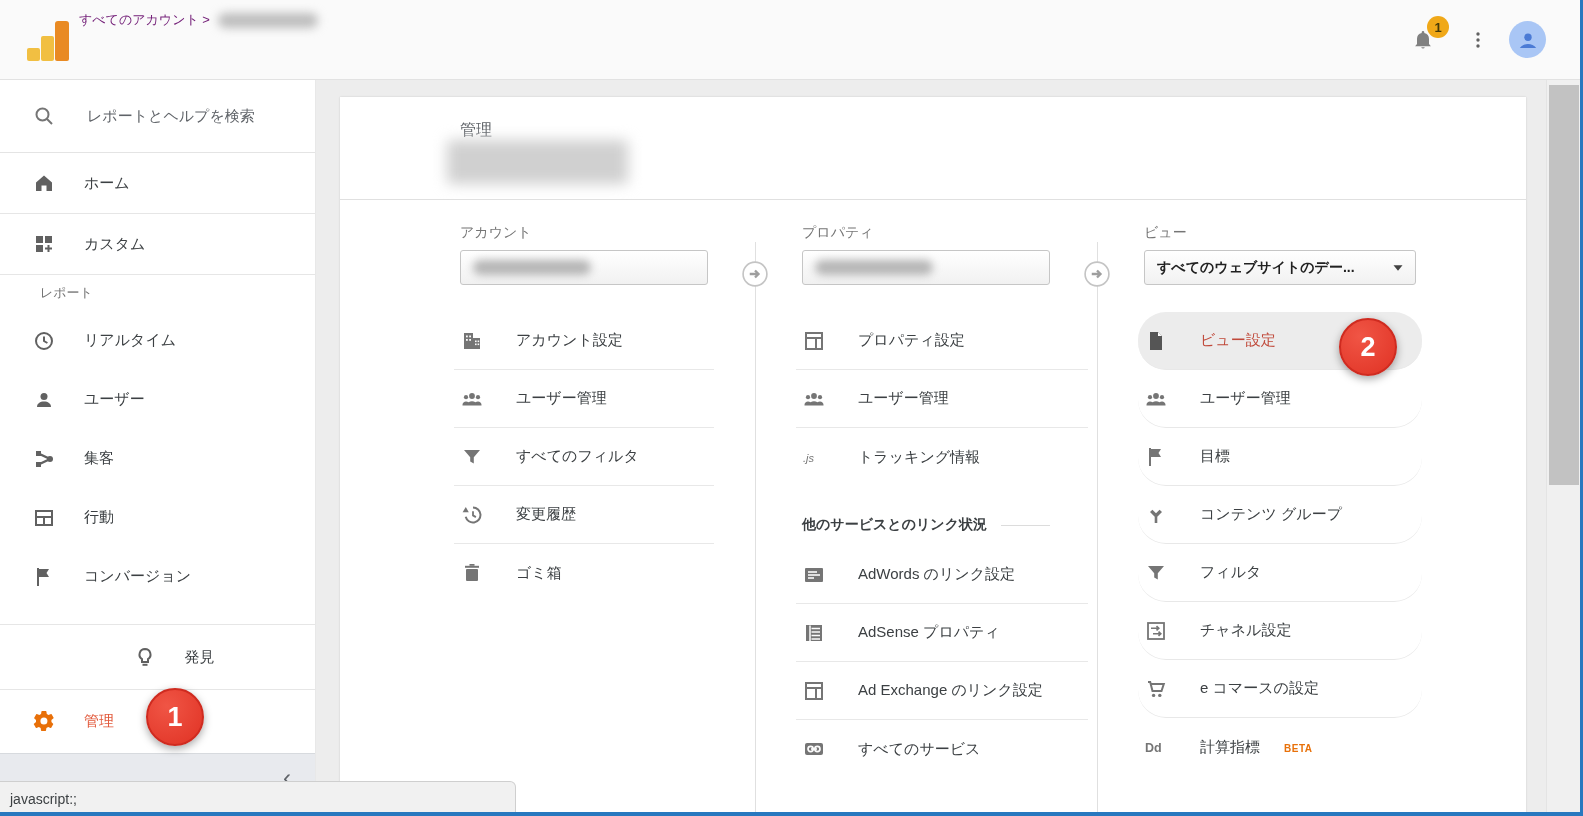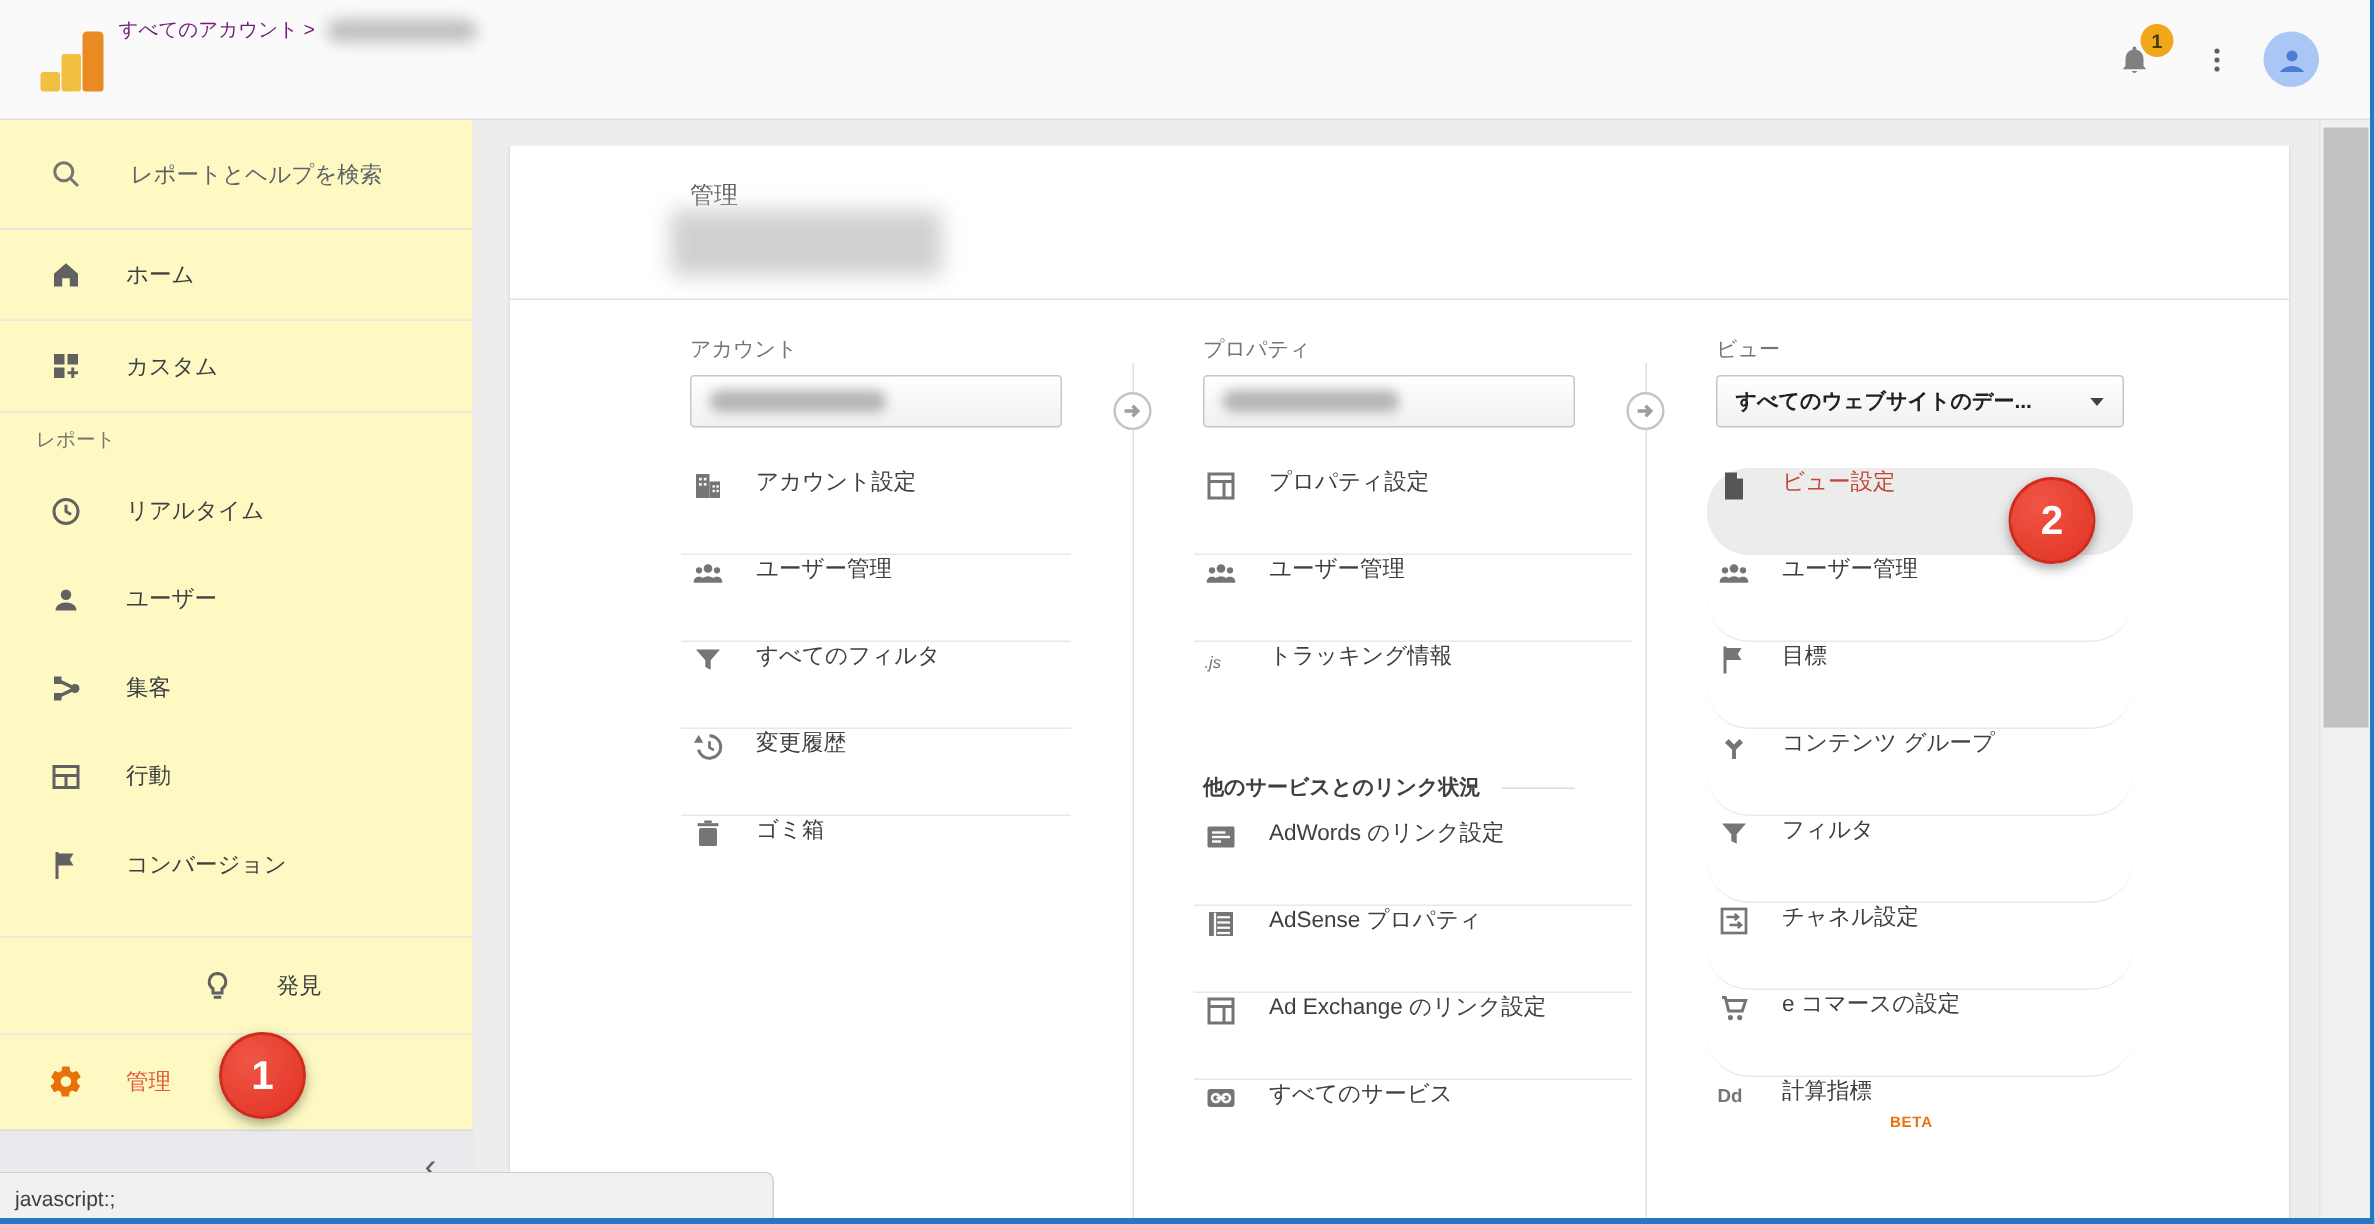--- a/index.html
+++ b/index.html
@@ -19,28 +19,28 @@
   .title-row { position:absolute; left:78px; top:32px; display:flex; align-items:center; gap:12px; }
   .page-head-title { font-size:21px; color:#3c4043; }
   .caret-down { width:0; height:0; border-left:5px solid transparent; border-right:5px solid transparent; border-top:6px solid #5f6368; }
   .hdr-ic { position:absolute; top:22px; width:36px; height:36px; display:flex; align-items:center; justify-content:center; color:#808080; }
   .bell-wrap { left:1405px; }
   .badge { position:absolute; right:-8px; top:-6px; width:22px; height:22px; border-radius:50%; background:#f0a818; color:#463a08; font-size:13px; font-weight:bold; display:flex; align-items:center; justify-content:center; }
   .dots-wrap { left:1460px; color:#616161; }
   .avatar { position:absolute; left:1509px; top:21px; width:37px; height:37px; border-radius:50%; background:#a9c6f5; overflow:hidden; display:flex; align-items:center; justify-content:center; }
 
   
-  .sidebar { position:absolute; left:0; top:80px; bottom:0; width:316px; background:#fef9c3; border-right:1px solid #e8e8e8; z-index:10; }
+  .sidebar { position:absolute; left:0; top:80px; bottom:0; width:316px; background:#ffffff; border-right:1px solid #e8e8e8; z-index:10; }
   .sb-search { height:73px; border-bottom:1px solid #e4e4e4; display:flex; align-items:center; padding-left:32px; gap:31px; color:#5f6368; font-size:15px; cursor:pointer; }
   .sb-search .icn { color:#757575; }
   .sb-row { height:61px; display:flex; align-items:center; padding-left:32px; gap:28px; font-size:15px; color:#3c4043; cursor:pointer; }
   .sb-row.bordered { border-bottom:1px solid #e6e6e6; }
   .sb-row.btop { border-top:1px solid #e6e6e6; }
   .sb-row .icn { color:#616161; }
-  .sb-section { height:36px; display:flex; align-items:center; padding-left:24px; font-size:13px; color:#757575; }
+  .sb-section { height:36px; display:flex; align-items:center; padding-left:40px; font-size:13px; color:#757575; }
   .sb-spacer { height:18px; }
   .sb-row.active { color:#e2593b; }
   .sb-row.active .icn { color:#e87009; }
   .icn { width:24px; height:24px; display:inline-flex; align-items:center; justify-content:center; flex:none; }
   .icn svg { width:24px; height:24px; display:block; }
   .sb-foot { position:absolute; left:0; right:0; bottom:0; height:63px; background:#e8eaee; border-top:1px solid #d7dade; }
   .collapse-ch { position:absolute; right:24px; top:12px; color:#5f6368; font-size:24px; line-height:24px; cursor:pointer; }
 
   
   .main { position:absolute; left:316px; top:80px; right:37px; bottom:0; background:#ededed; }
@@ -57,21 +57,21 @@
   .admin-col { position:absolute; top:0; }
   .col0 { left:120px; width:248px; }
   .col1 { left:462px; width:248px; }
   .col2 { left:804px; width:272px; }
   .col-label { margin-top:24px; font-size:14px; color:#757575; }
   .selector { margin-top:8px; height:35px; border:1px solid #c6c6c6; border-radius:3px; background:linear-gradient(#ffffff,#f1f1f1); display:flex; align-items:center; justify-content:space-between; padding:0 12px; cursor:pointer; }
   .sel-text { font-size:14px; font-weight:bold; color:#212121; white-space:nowrap; overflow:hidden; }
   .selector .caret-down { border-top-color:#424242; transform:scale(0.9); }
   .selector .blur-blob { width:118px; height:15px; background:#b5b5b5; filter:blur(4px); }
   .item-list { margin-top:27px; margin-left:-6px; }
-  .adm-row { height:58px; display:flex; gap:20px; padding-left:6px; border-bottom:1px solid #e8e8e8; font-size:15px; color:#3c4043; cursor:pointer; }
+  .adm-row { height:58px; display:flex; align-items:center; gap:32px; padding-left:6px; border-bottom:1px solid #e8e8e8; font-size:15px; color:#3c4043; cursor:pointer; }
   .adm-row:last-child { border-bottom:none; }
   .col0 .adm-row { width:260px; }
   .col1 .adm-row { width:292px; }
   .col2 .adm-row { width:284px;border-radius:28px; }
   .adm-row .icn { color:#757575; }
   .adm-row.hl { background:#ececec; color:#c0493a; }
   .adm-row.hl .icn { color:#555; }
   .beta-badge { font-size:10px; font-weight:bold; letter-spacing:0.5px; color:#e8710a; margin-left:-8px; align-self:center; padding-top:3px; }
   .link-section { margin-top:24px; height:30px; display:flex; align-items:center; gap:14px; }
   .link-section .txt { font-size:14px; font-weight:bold; color:#3c4043; white-space:nowrap; }

